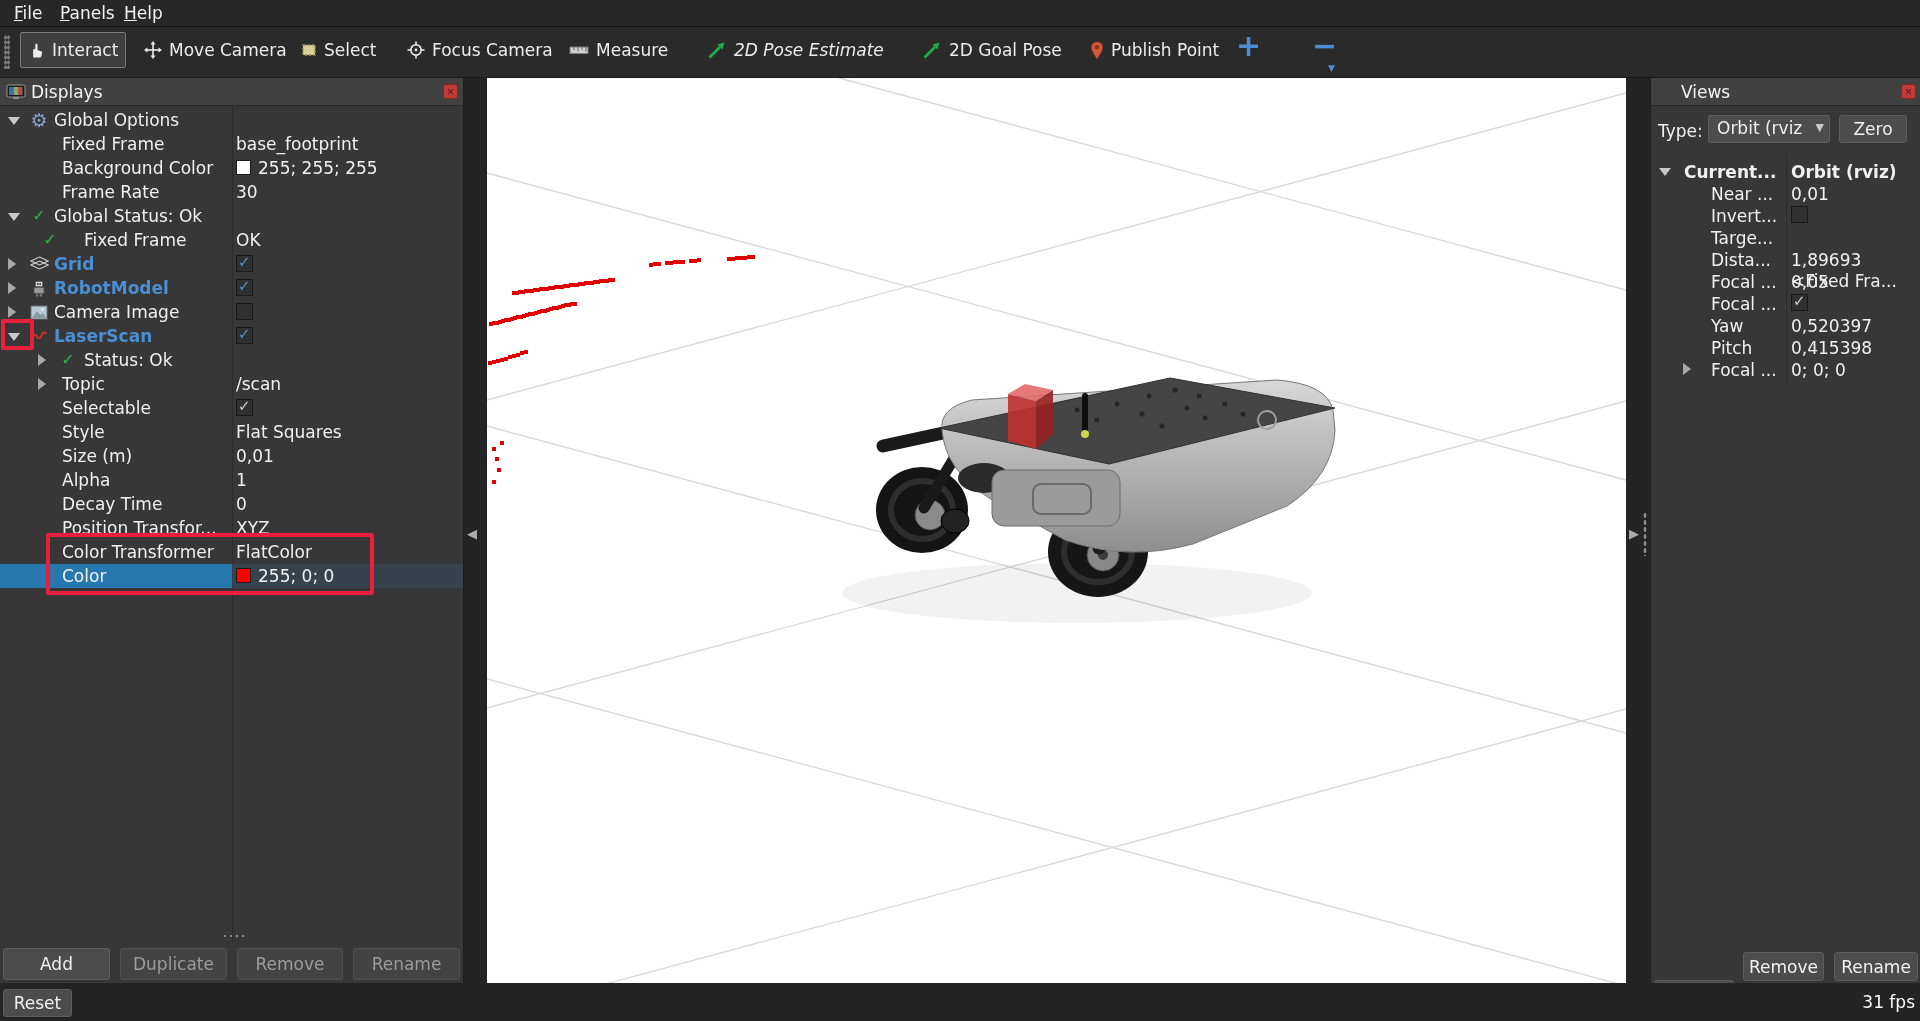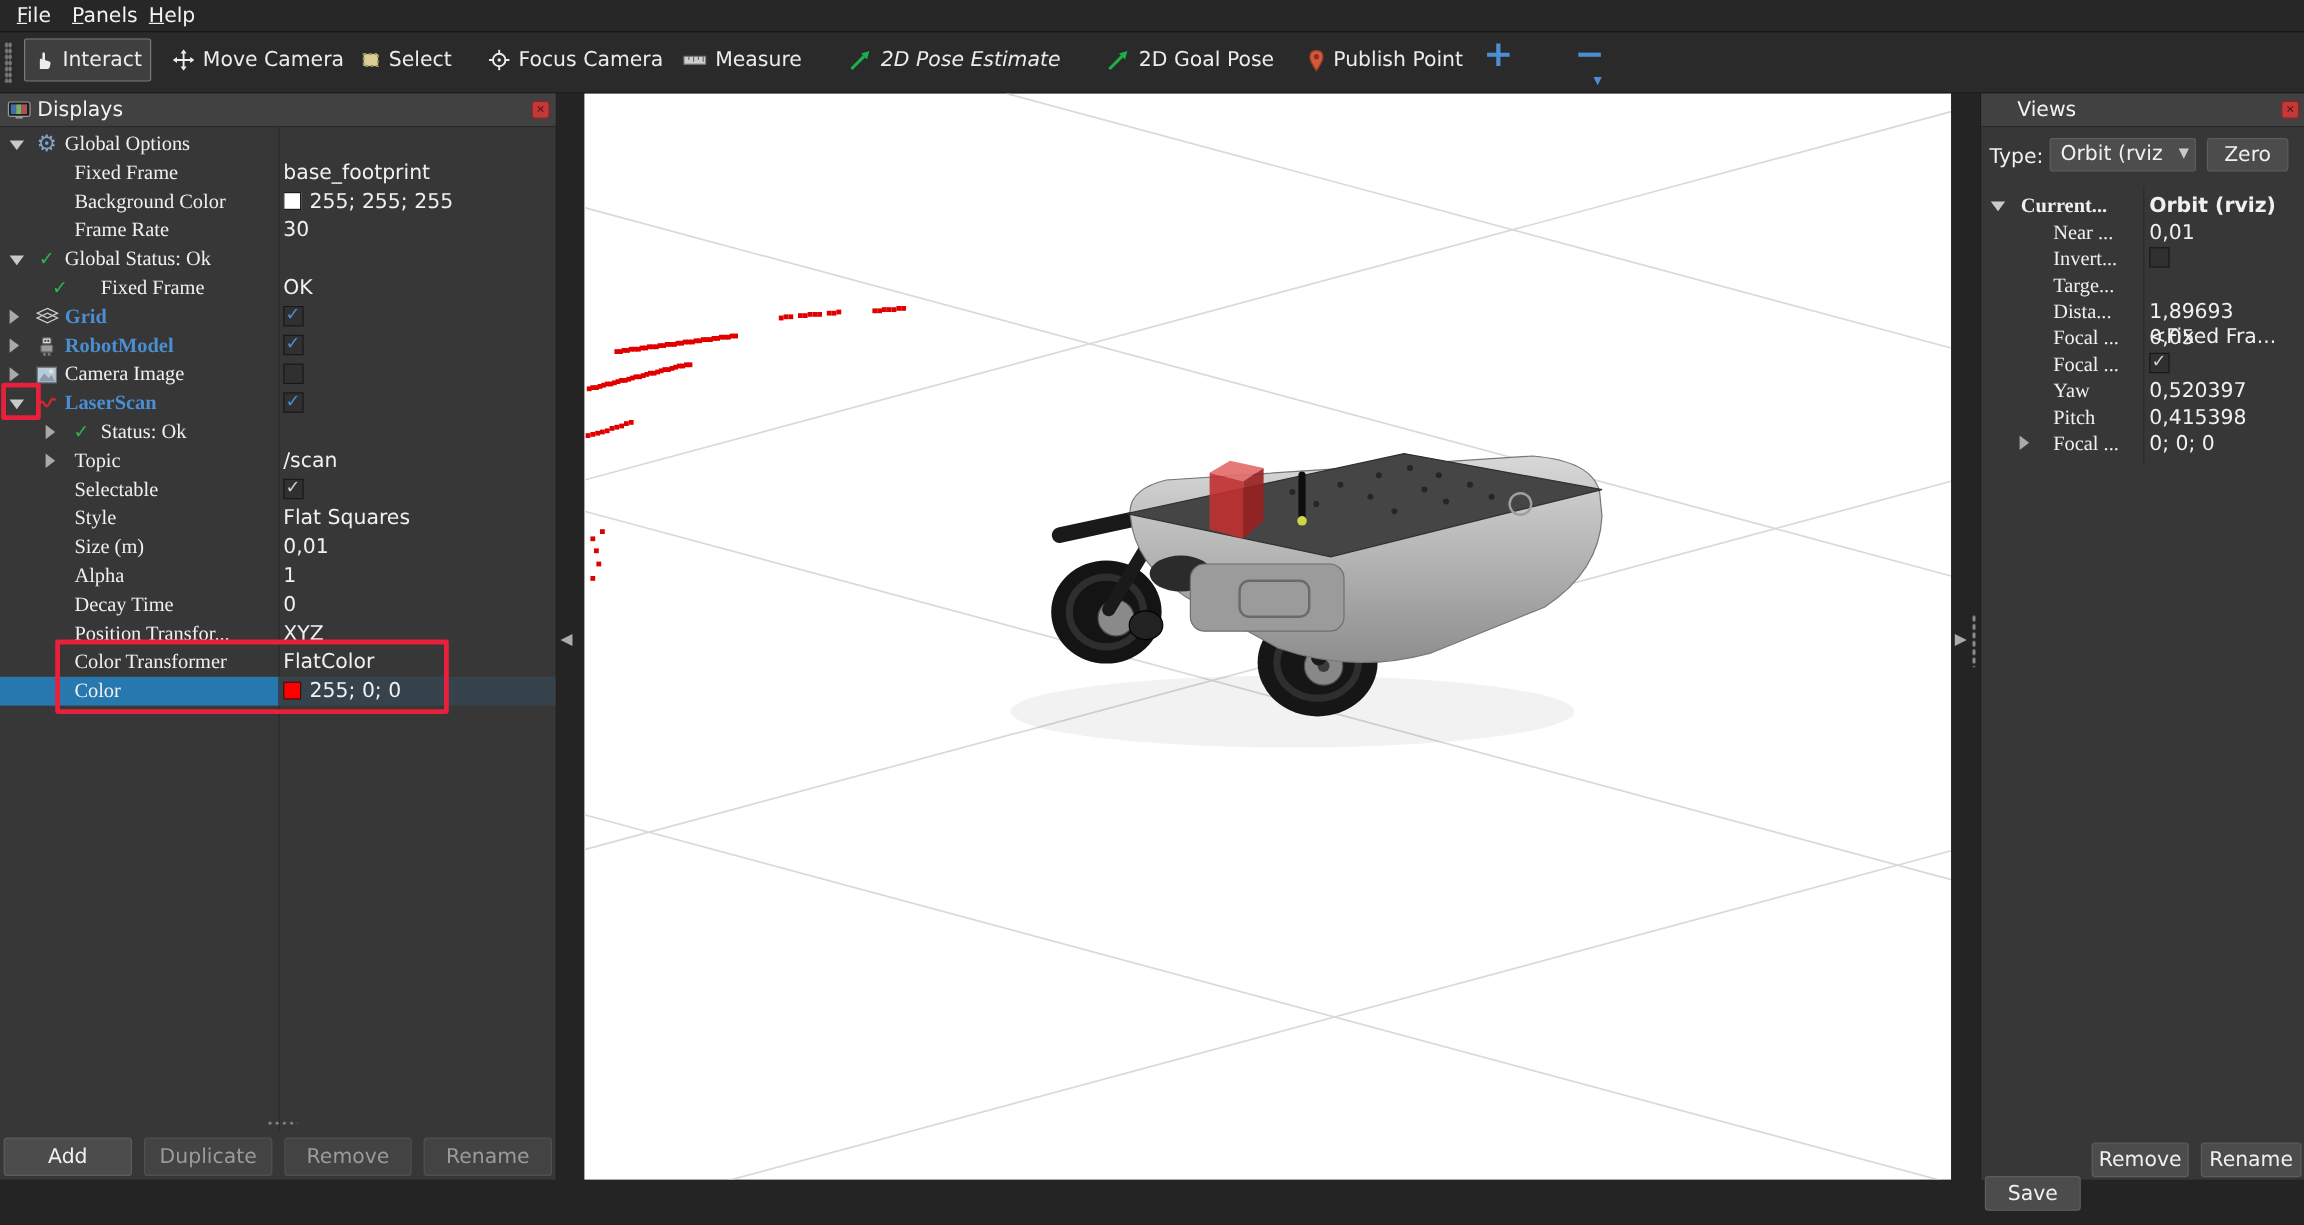--- a/index.html
+++ b/index.html
@@ -24,21 +24,21 @@
   .views-panel{left:1650px;width:270px;border-left:1px solid #1e1e1e;}
   .panel-header{position:absolute;left:0;top:0;right:0;height:27px;background:#414141;border-bottom:1px solid #282828;}
   .panel-title{position:absolute;top:4px;font-size:17px;color:#f2f2f2;white-space:nowrap;}
   .close-btn{position:absolute;top:6px;right:5px;width:15px;height:15px;background:#c03a3a;border:1px solid #8c2424;border-radius:3px;
              display:flex;align-items:center;justify-content:center;font-size:9px;color:#5e1111;box-sizing:border-box;}
   .col-divider{position:absolute;width:1px;background:#2c2c2c;}
   
   .drow,.vrow{position:absolute;left:0;font-size:17px;line-height:22px;white-space:nowrap;}
   .drow{width:463px;height:24px;}
   .vrow{width:270px;height:22px;}
-  .lbl{position:absolute;top:1px;font-family:Liberation Serif, serif;}
+  .lbl{position:absolute;top:1px;}
   .lbl.blue{color:#4b8ed3;font-weight:bold;text-align:right;}
   .lbl.bold{font-weight:bold;}
   .val{position:absolute;top:1px;}
   .val.bold{font-weight:bold;}
   .tri-down{position:absolute;width:0;height:0;border-left:6px solid transparent;border-right:6px solid transparent;border-top:8px solid #c9c9c9;top:9px;}
   .tri-right{position:absolute;width:0;height:0;border-top:6px solid transparent;border-bottom:6px solid transparent;border-left:8px solid #a9a9a9;top:6px;}
   .icon-slot{position:absolute;top:2px;width:20px;height:20px;display:flex;align-items:center;justify-content:center;}
   .glyph-gear{color:#7fa3c8;font-size:19px;line-height:19px;}
   .glyph-check{color:#2fb34a;font-size:16px;font-weight:bold;line-height:16px;}
   .cbox{position:absolute;top:3px;width:17px;height:17px;background:#303030;border:1px solid #191919;box-sizing:border-box;}
@@ -592,17 +592,21 @@
           <span class="val" style="left: 140px;">0; 0; 0</span>
         </div>
       </div>
     <div id="views-buttons">
         <div class="pbtn" style="left: 3px; top: 874px; width: 80px; height: 29px; margin-top: 28px;">Save</div>
         <div class="pbtn" style="left: 92px; top: 874px; width: 81px; height: 29px;">Remove</div>
         <div class="pbtn" style="left: 183px; top: 874px; width: 84px; height: 29px;">Rename</div>
       </div>
   </div>
 
+  <div class="statusbar">
+    <div class="pbtn" style="left:3px;top:6px;width:69px;height:28px">Reset</div>
+    <span class="fps">31 fps</span>
+  </div>
 
   <div class="annot" style="left:1px;top:319px;width:33px;height:31px"></div>
   <div class="annot" style="left:46px;top:533px;width:328px;height:62px"></div>
 
 </div>
 
 </body></html>

